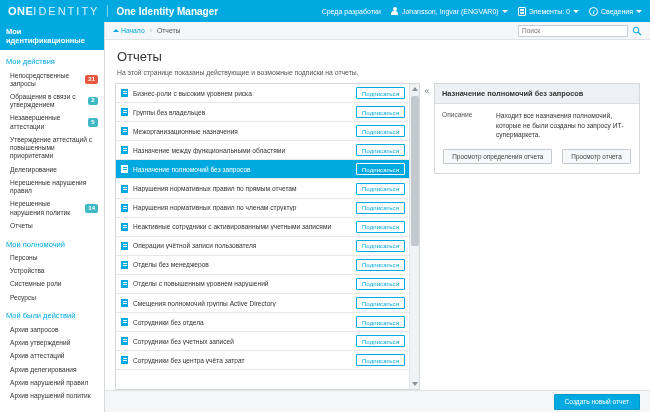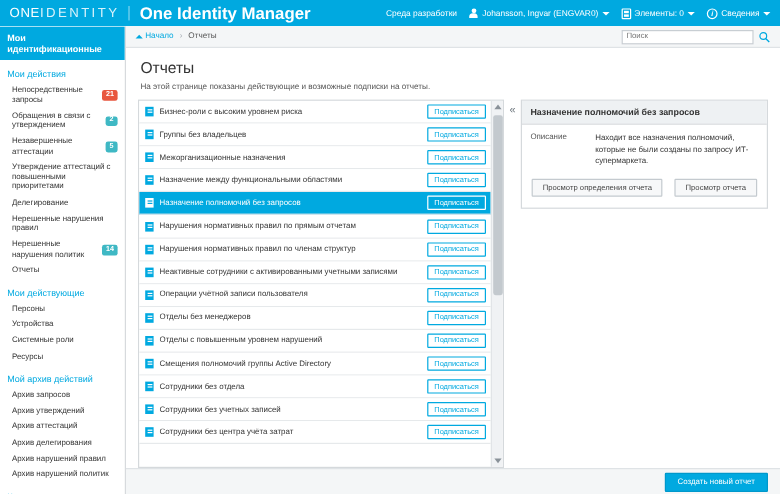--- a/index.html
+++ b/index.html
@@ -16,37 +16,37 @@
   .topbar {
     height: 22px;
     background: #00a9e0;
     display: flex;
     align-items: center;
     padding: 0 8px;
     color: #ffffff;
   }
   .brand-one {
     font-size: 11px;
-    font-weight: normal;
+    font-weight: bold;
     letter-spacing: 0.5px;
     text-align: center;
   }
   .brand-identity {
     font-size: 11px;
     letter-spacing: 2px;
     margin-left: 0;
     color: #d8f2fb;
   }
   .brand-sep {
     width: 1px; height: 12px;
     background: rgba(255,255,255,0.5);
     margin: 0 8px;
   }
   .brand-product {
-    font-size: 14px;
+    font-size: 10px;
     font-weight: bold;
   }
   .topbar-right {
     margin-left: auto;
     display: flex;
     align-items: center;
     gap: 10px;
     font-size: 7px;
   }
   .topbar-item {
@@ -501,35 +501,35 @@
       <span class="lbl">Нерешенные нарушения правил</span>
     </div>
     <div class="side-item">
       <span class="lbl">Нерешенные нарушения политик</span>
       <span class="side-badge teal">14</span>
     </div>
     <div class="side-item">
       <span class="lbl">Отчеты</span>
     </div>
 
-    <div class="side-group">Мои действующие</div>
+    <div class="side-group">Мои полномочий</div>
     <div class="side-item">
       <span class="lbl">Персоны</span>
     </div>
     <div class="side-item">
       <span class="lbl">Устройства</span>
     </div>
     <div class="side-item">
       <span class="lbl">Системные роли</span>
     </div>
     <div class="side-item">
       <span class="lbl">Ресурсы</span>
     </div>
 
-    <div class="side-group">Мой архив действий</div>
+    <div class="side-group">Мой были действий</div>
     <div class="side-item">
       <span class="lbl">Архив запросов</span>
     </div>
     <div class="side-item">
       <span class="lbl">Архив утверждений</span>
     </div>
     <div class="side-item">
       <span class="lbl">Архив аттестаций</span>
     </div>
     <div class="side-item">

